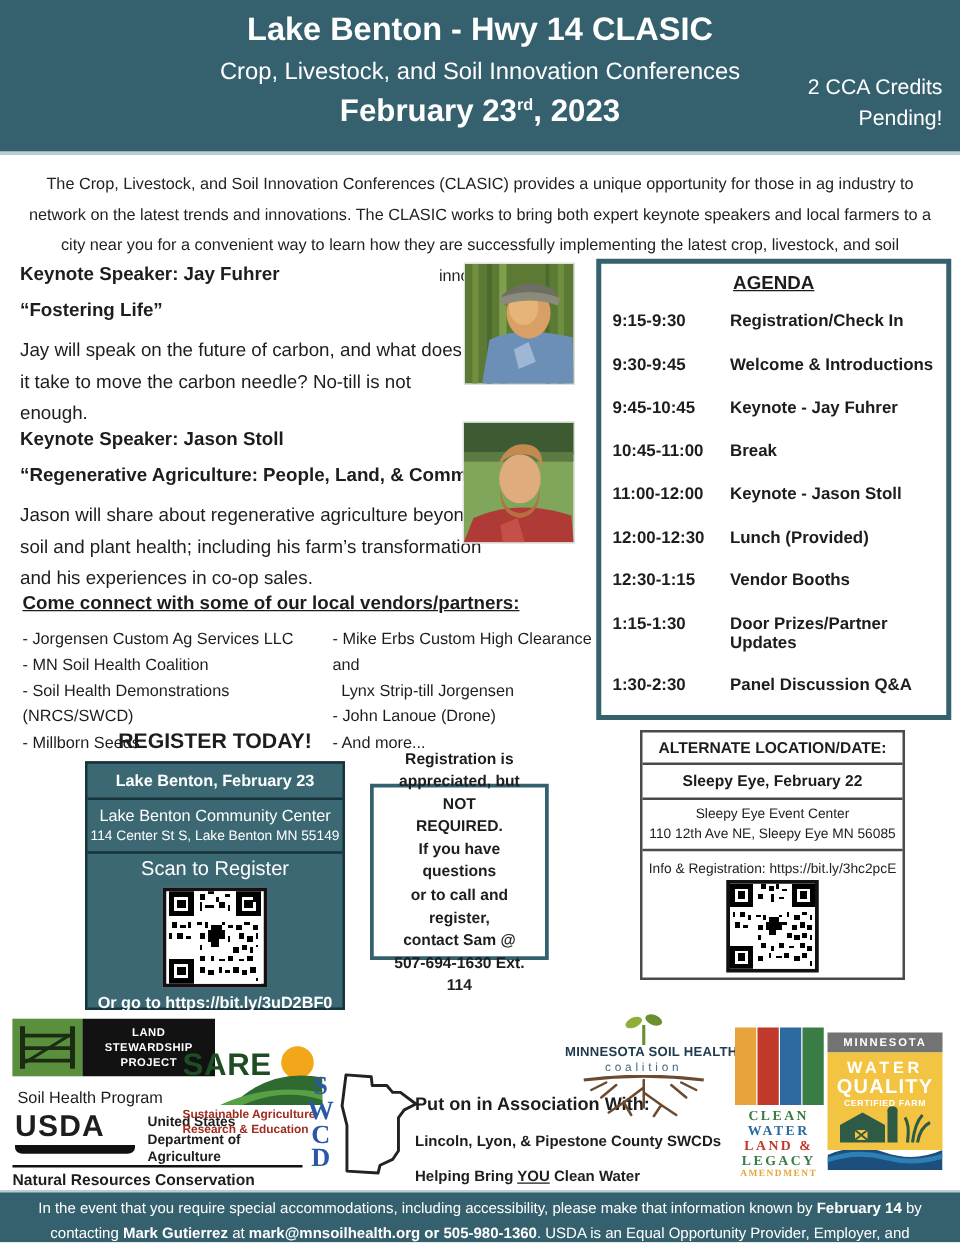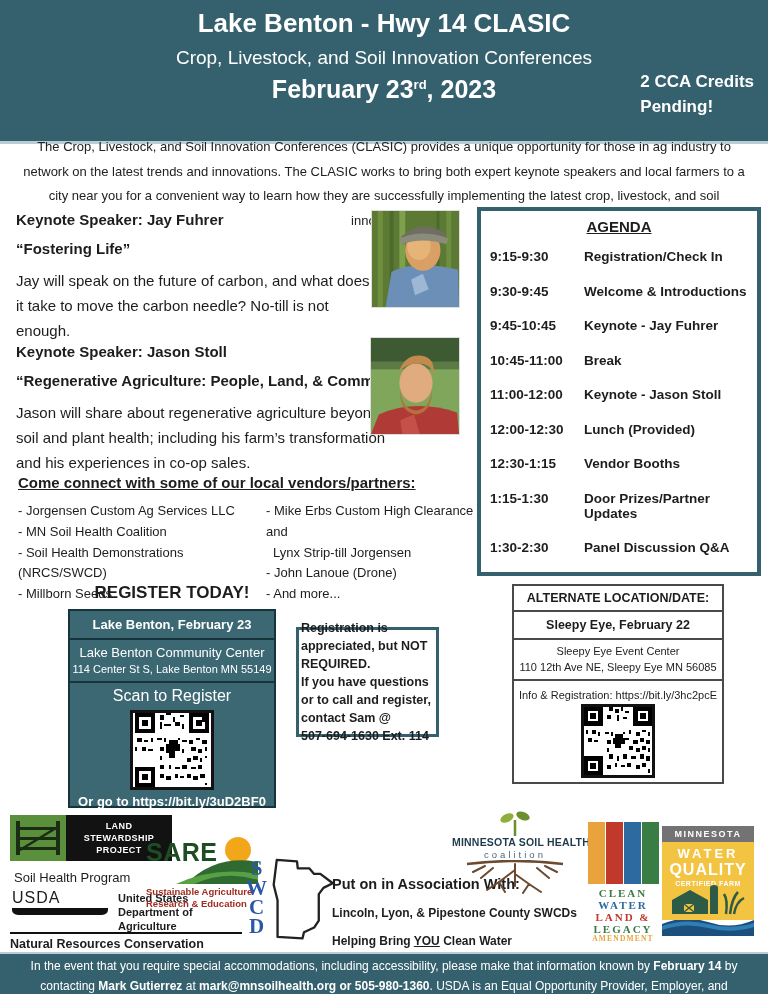--- a/index.html
+++ b/index.html
@@ -1,28 +1,28 @@
 <!DOCTYPE html>
 <html><head>
 <meta charset="utf-8">
 <style>
   * { box-sizing: border-box; margin: 0; padding: 0; }
   html, body { background: #fff; }
   body { font-family: "Liberation Sans", sans-serif; color: #1d1d1d; }
   .page { position: relative; width: 768px; height: 994px; overflow: hidden; background: #fff; margin: 0 auto; }
 
   
-  .header { position: absolute; top: 0; left: 0; width: 768px; height: 144px;
+  .header { position: absolute; top: 0; left: 0; width: 768px; height: 124px;
             background: #35616E; color: #fff; border-bottom: 3px solid #b9cdd4; }
   .header-title { text-align: center; font-size: 26px; font-weight: bold; padding-top: 8px; }
   .header-subtitle { text-align: center; font-size: 19px; margin-top: 8px; font-weight: 400; }
   .header-date { text-align: center; font-size: 25px; font-weight: bold; margin-top: 6px; }
   .header-date sup { font-size: 13px; }
-  .header-credits { position: absolute; right: 14px; top: 70px; 
-                    font-size: 17px; font-weight: bold; line-height: 1.45; }
+  .header-credits { position: absolute; right: 14px; top: 58px; text-align: right;
+                    font-size: 17px; font-weight: normal; line-height: 1.45; }
 
   
   .intro { position: absolute; top: 135px; left: 16px; width: 736px; text-align: center;
            font-size: 13px; line-height: 1.9; color: #222; }
 
   
   .speaker { position: absolute; left: 16px; }
   .sp1 { top: 211px; width: 356px; }
   .sp2 { top: 343px; width: 452px; }
   .speaker h3 { font-size: 15px; font-weight: bold; margin-bottom: 12px; }
@@ -61,24 +61,24 @@
   .reg-addr { font-size: 11px; margin-top: 3px; }
   .reg-row3 { text-align: center; padding-top: 4px; }
   .reg-scan { font-size: 16px; font-weight: 400; }
   .qr { background: #fff; border: 3px solid #111; margin: 5px auto 4px; }
   .qr-lg { width: 84px; height: 80px; }
   .qr-sm { width: 74px; height: 74px; border-width: 3px; margin: 3px auto 2px; }
   .qr svg { display: block; width: 100%; height: 100%; }
   .reg-url { font-size: 13px; font-weight: bold; }
 
   
-  .note-box { position: absolute; left: 296px; top: 627px; width: 143px; height: 110px;
+  .note-box { position: absolute; left: 296px; top: 627px; width: 143px; height: 141px;
               border: 3px solid #35616E; background: #fff; display: flex; flex-direction: column;
-              justify-content: center; font-size: 12.5px; font-weight: bold;
-              line-height: 1.45; padding: 2px; }
+              justify-content: center; text-align: center; font-size: 12.5px; font-weight: bold;
+              line-height: 1.45; padding: 14px; }
 
   
   .alt-box { position: absolute; left: 512px; top: 584px; width: 212px; height: 200px;
              border: 2px solid #4a4a4a; background: #fff; }
   .alt-r1 { text-align: center; font-size: 12.5px; font-weight: bold; padding: 5px 2px;
             border-bottom: 2px solid #4a4a4a; }
   .alt-r2 { text-align: center; font-size: 12.5px; font-weight: bold; padding: 6px 2px;
             border-bottom: 2px solid #4a4a4a; }
   .alt-r3 { text-align: center; padding: 5px 2px 6px; border-bottom: 2px solid #4a4a4a; }
   .alt-venue { font-size: 11px; }
@@ -89,21 +89,21 @@
   
   .logos { position: absolute; left: 0; top: 810px; width: 768px; height: 142px; background: #fff; }
   .lsp { position: absolute; left: 10px; top: 5px; display: flex; }
   .lsp-art { width: 56px; height: 46px; background: #5a8f3c; }
   .lsp-art svg { display: block; width: 100%; height: 100%; }
   .lsp-text { width: 106px; height: 46px; background: #121212; color: #fff; display: flex;
               flex-direction: column; justify-content: center; text-align: center;
               font-size: 9px; font-weight: bold; line-height: 1.35; letter-spacing: .4px; }
   .soil-health { position: absolute; left: 14px; top: 60px; font-size: 13px; }
   .usda { position: absolute; left: 12px; top: 80px; display: flex; align-items: flex-start; }
-  .usda-word { font-size: 16px; font-weight: normal; letter-spacing: 1px; line-height: 1; }
+  .usda-word { font-size: 24px; font-weight: bold; letter-spacing: 1px; line-height: 1; }
   .usda-bar { width: 96px; height: 7px; background: #111; border-radius: 0 0 6px 6px / 0 0 5px 5px; margin-top: 2px; }
   .usda-dept { font-size: 11px; font-weight: bold; line-height: 1.25; margin-left: 10px; margin-top: 2px; }
   .nrcs { position: absolute; left: 10px; top: 122px; font-size: 12.5px; font-weight: bold;
           border-top: 2px solid #111; padding-top: 3px; width: 232px; }
   .sare { position: absolute; left: 146px; top: 26px; width: 112px; }
   .sare-top { position: relative; height: 48px; }
   .sare-word { position: absolute; left: 0; top: 2px; font-size: 25px; font-weight: bold; color: #1e4d23; letter-spacing: .5px; }
   .sare-art { position: absolute; right: 0; top: 0; width: 112px; height: 48px; }
   .sare-sub { font-size: 9.5px; font-weight: bold; color: #a02c20; line-height: 1.25; margin-top: 2px; }
   .swcd { position: absolute; left: 246px; top: 42px; display: flex; align-items: center; }

